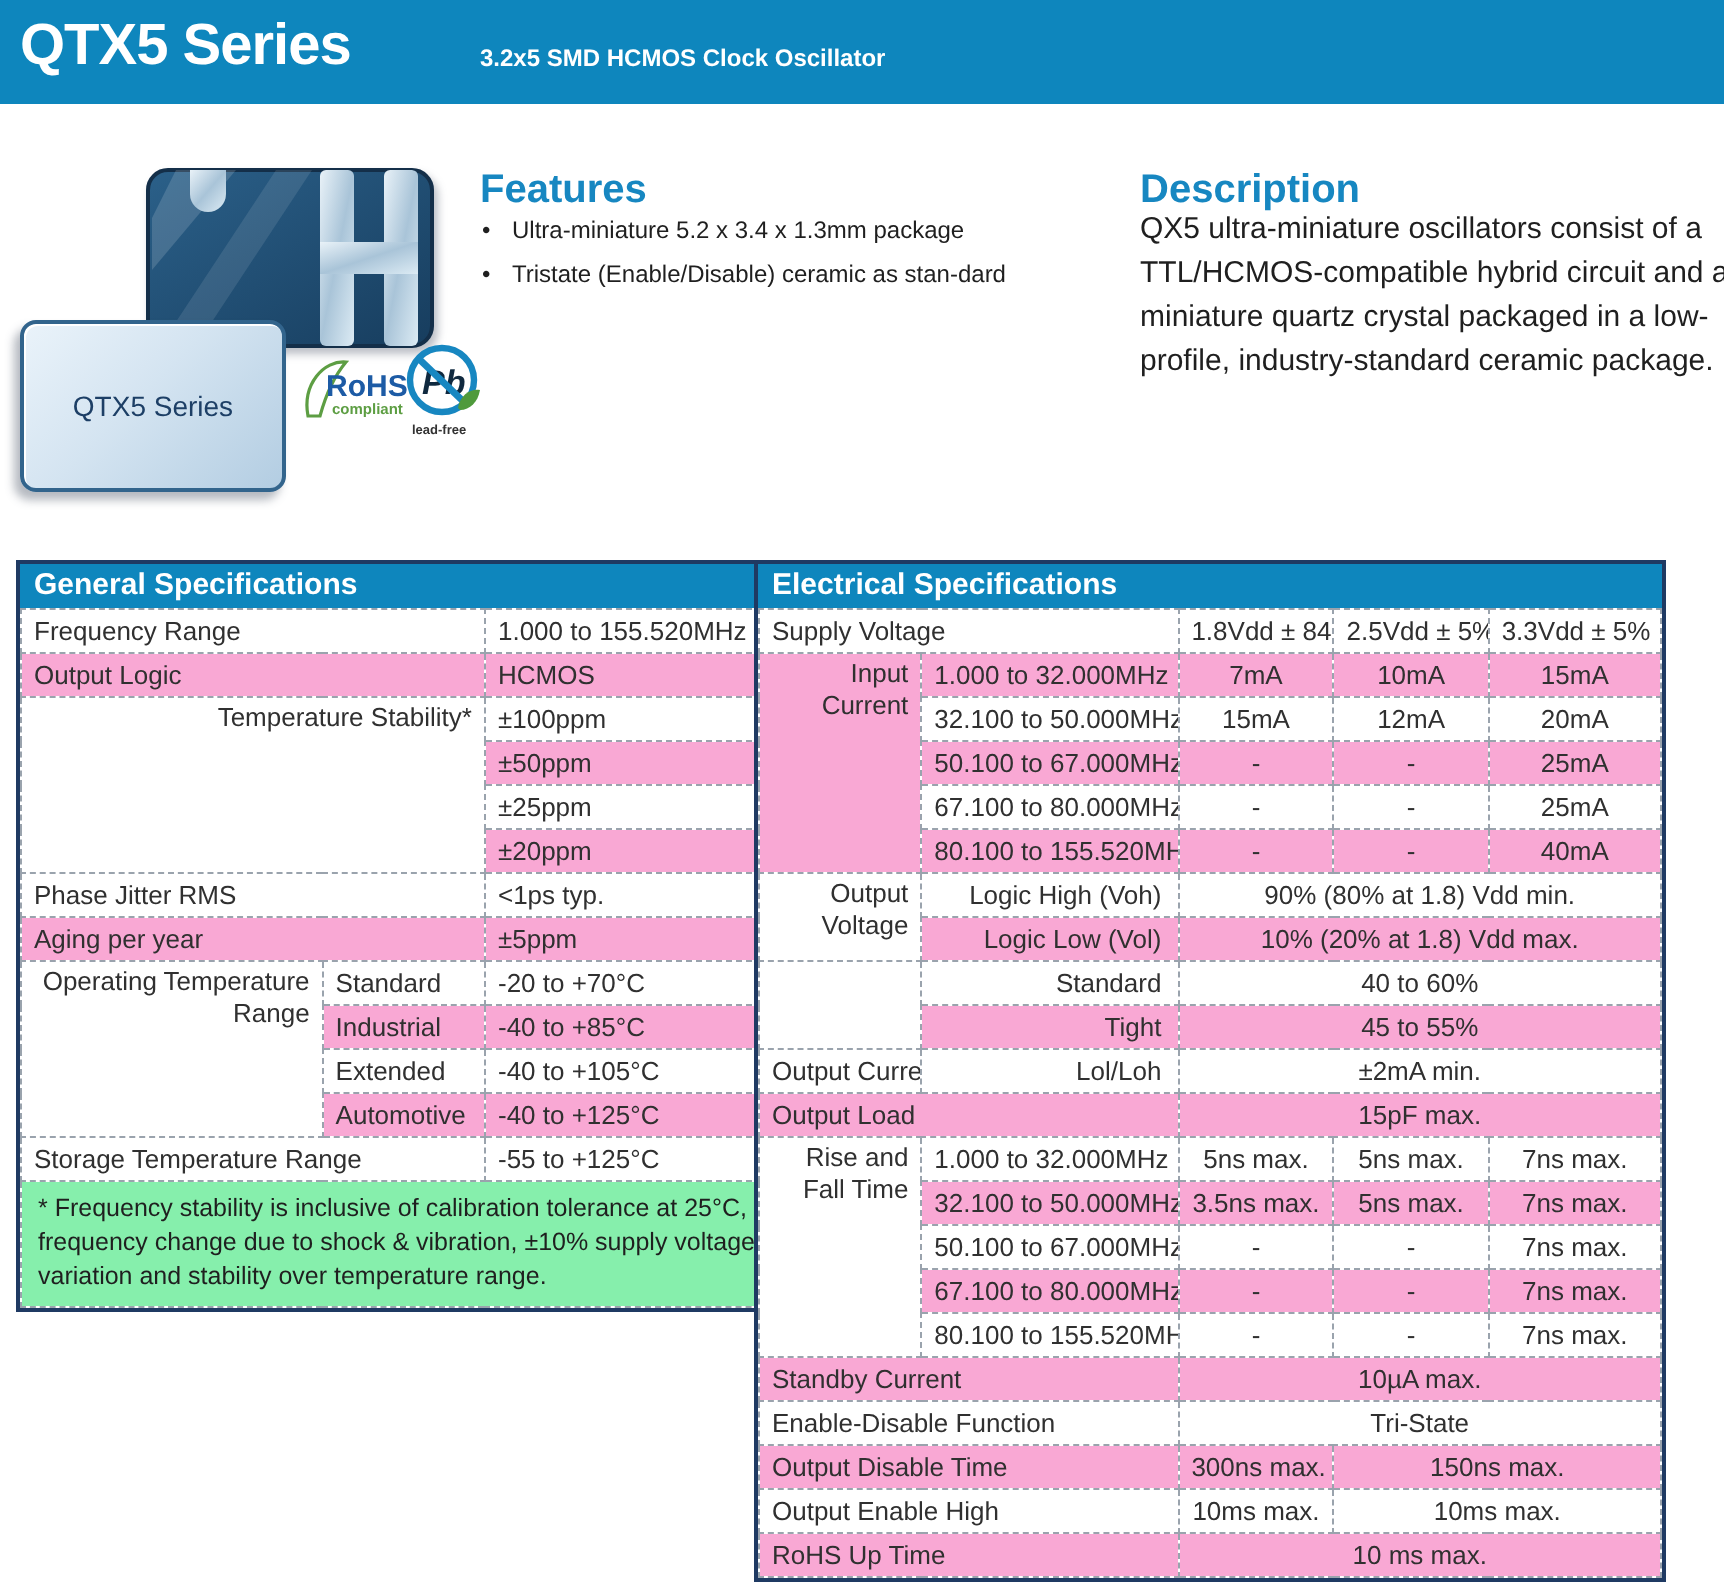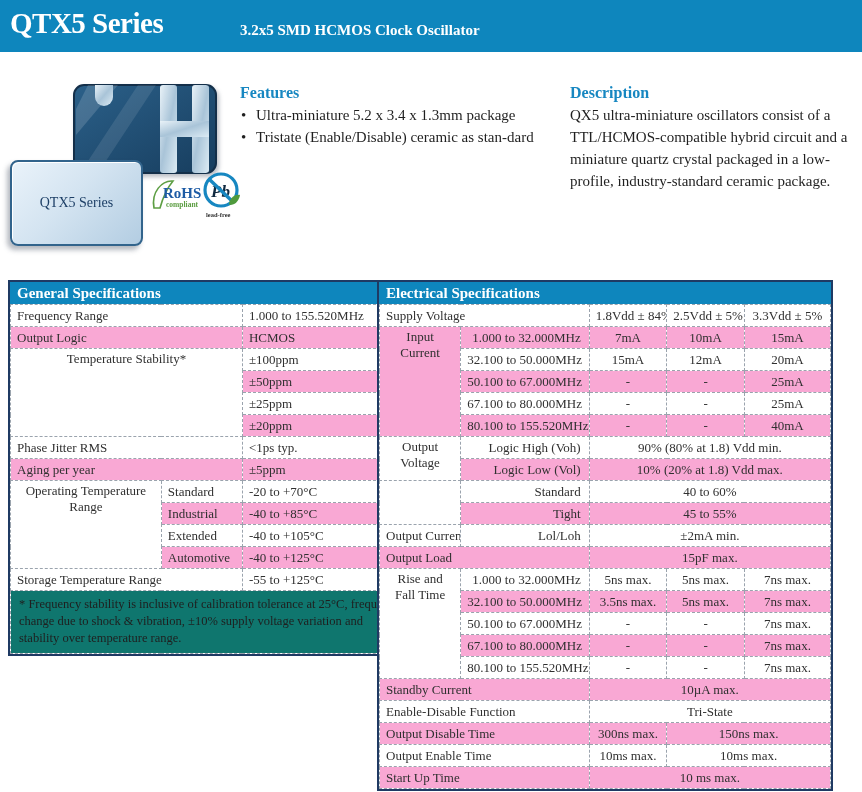--- a/index.html
+++ b/index.html
@@ -1,49 +1,49 @@
 <!DOCTYPE html>
 <html><head>
 <meta charset="utf-8">
 <style>
   * { margin:0; padding:0; box-sizing:border-box; }
   html,body { background:#fff; }
   .page {
     position:relative; width:862px; height:792px; background:#ffffff;
-    font-family:Liberation Serif, serif; color:#262626;
+    font-family:Liberation Sans, sans-serif; color:#262626;
     outline:1px solid #d6d6d6; overflow:hidden;
   }
   
   .topbar { position:absolute; left:0; top:0; width:862px; height:52px; background:#0e86bd; }
   .topbar h1 {
     position:absolute; left:10px; top:7px; font-size:29px; font-weight:bold;
     color:#ffffff; letter-spacing:-0.5px;
   }
   .topbar .subtitle {
-    position:absolute; left:240px; top:22px; font-size:15px; font-weight:bold; color:#ffffff;
+    position:absolute; left:240px; top:22px; font-size:12px; font-weight:bold; color:#ffffff;
   }
   
   .pkg-back { position:absolute; left:72px; top:83px; filter:drop-shadow(2px 3px 2px rgba(60,70,90,.35)); }
   .pkg-front {
     position:absolute; left:10px; top:160px; width:133px; height:86px;
     border:2px solid #32648c; border-radius:8px;
     background:linear-gradient(135deg,#eaf3fa 0%,#d4e4f1 45%,#b3cde2 100%);
     box-shadow:-3px 4px 5px rgba(90,100,115,.45), inset 1px 1px 0 #ffffff;
     display:flex; align-items:center; justify-content:center;
   }
   .pkg-front span { font-size:14px; color:#1d3f66; }
   .rohs { position:absolute; left:146px; top:176px; }
   .pbfree { position:absolute; left:202px; top:170px; }
   
-  .col-heading { position:absolute; font-size:16px; font-weight:bold; color:#1787c1; }
+  .col-heading { position:absolute; font-size:20px; font-weight:bold; color:#1787c1; }
   .features-title { left:240px; top:84px; }
   .description-title { left:570px; top:84px; }
   .features-list { position:absolute; left:240px; top:104px; width:314px; list-style:none; }
   .features-list li {
-    position:relative; padding-left:16px; font-size:15px; line-height:22px; color:#1f1f1f;
+    position:relative; padding-left:16px; font-size:12px; line-height:22px; color:#1f1f1f;
   }
   .features-list li::before { content:"•"; position:absolute; left:1px; top:0; }
   .description-text {
     position:absolute; left:570px; top:104px; width:296px;
     font-size:15px; line-height:22px; color:#1f1f1f;
   }
   
   .spec-wrap { position:absolute; border:2px solid #1f3a63; background:#fff; }
   .spec-wrap.general   { left:8px;   top:280px; width:405px; }
   .spec-wrap.electrical{ left:377px; top:280px; width:456px; }
@@ -54,24 +54,24 @@
   .spec-wrap table { width:100%; border-collapse:collapse; table-layout:fixed; }
   .spec-wrap td {
     border:1px dashed #9aa3ad; height:22px; padding:0 6px;
     font-size:13px; color:#303030; vertical-align:middle; white-space:nowrap;
     overflow:hidden;
   }
   .general td { text-align:left; }
   .electrical td { text-align:center; }
   td.al-left  { text-align:left; }
   td.al-right { text-align:right; padding-right:8px; }
-  td.al-top   { text-align:center; vertical-align:top; padding-top:2px; white-space:normal; line-height:16px; }
+  td.al-top   { text-align:right; vertical-align:top; padding-top:2px; white-space:normal; line-height:16px; }
   tr.alt td { background:#f9a8d4; }
   td.footnote {
-    background:#0f766e; height:auto; white-space:normal;
+    background:#86efac; height:auto; white-space:normal;
     font-size:12.5px; line-height:17px; padding:5px 8px 6px 8px; color:#1f1f1f;
   }
 </style>
 </head>
 <body>
 
 <div class="page">
 
   <header class="topbar">
     <h1>QTX5 Series</h1>
@@ -317,26 +317,26 @@
             <tr>
               <td colspan="2" class="al-left">Enable-Disable Function</td>
               <td colspan="3">Tri-State</td>
             </tr>
             <tr class="alt">
               <td colspan="2" class="al-left">Output Disable Time</td>
               <td>300ns max.</td>
               <td colspan="2">150ns max.</td>
             </tr>
             <tr>
-              <td colspan="2" class="al-left">Output Enable Time</td>
+              <td colspan="2" class="al-left">Output Enable High</td>
               <td>10ms max.</td>
               <td colspan="2">10ms max.</td>
             </tr>
             <tr class="alt">
-              <td colspan="2" class="al-left">Start Up Time</td>
+              <td colspan="2" class="al-left">RoHS Up Time</td>
               <td colspan="3">10 ms max.</td>
             </tr>
           </tbody>
         </table>
       </div>
   </div>
 
 </div>
 
 </body></html>

